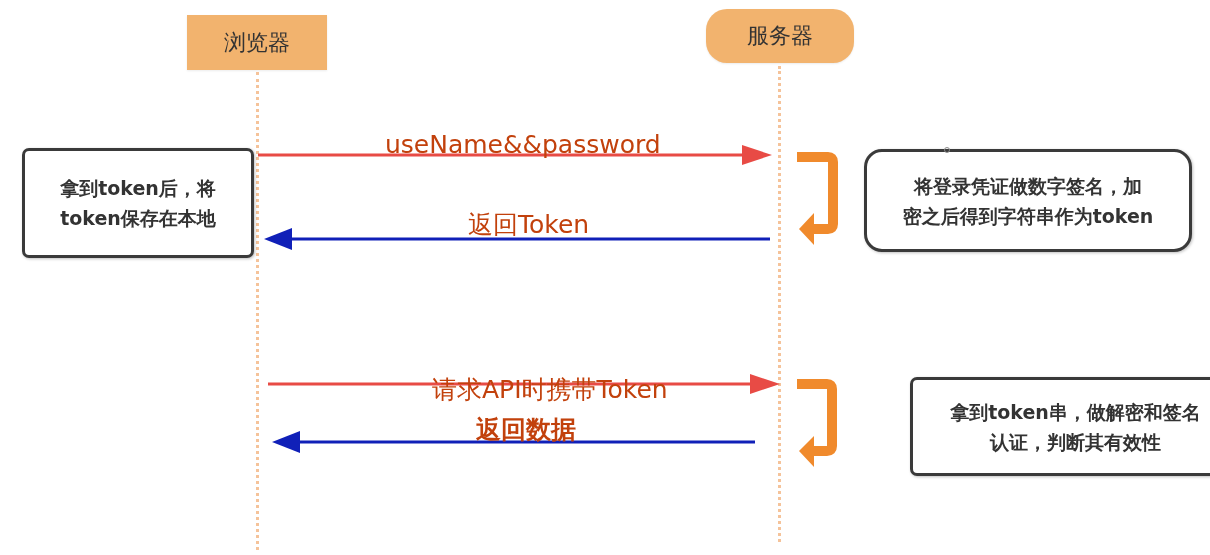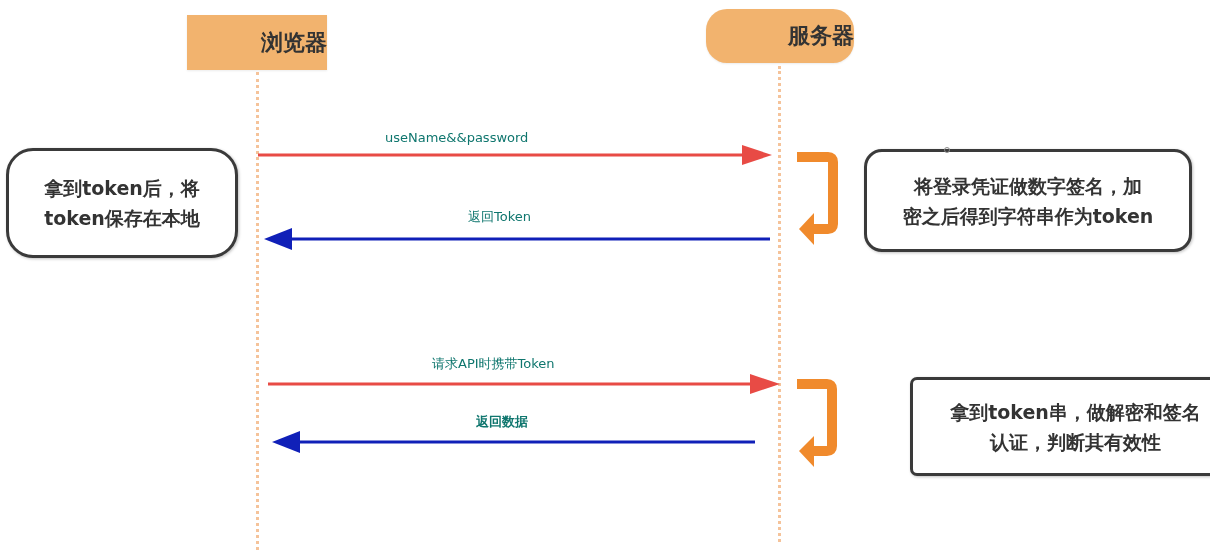--- a/index.html
+++ b/index.html
@@ -1,36 +1,36 @@
 <!DOCTYPE html>
 <html><head>
   <meta charset="utf-8">
   <style>
     html, body { margin: 0; padding: 0; background: #ffffff; }
     body { width: 1210px; height: 555px; position: relative; overflow: hidden;
            font-family: "DejaVu Sans", "Liberation Sans", sans-serif; color: #333333; }
     .actor { position: absolute; background: #F2B36E; display: flex; align-items: center;
-             justify-content: flex-end; font-weight: bold; font-size: 22px; color: #333333;
+             justify-content: center; font-weight: normal; font-size: 22px; color: #333333;
              box-shadow: 0 1px 2px rgba(0,0,0,0.08); }
     #actor-browser { left: 187px; top: 15px; width: 140px; height: 55px; }
     #actor-server  { left: 706px; top: 9px;  width: 148px; height: 54px; border-radius: 21px; }
     .lifeline { position: absolute; width: 0; border-left: 3px dotted #F5C39A; }
     #lifeline-browser { left: 256px; top: 72px; height: 478px; }
     #lifeline-server  { left: 778px; top: 66px; height: 476px; }
     .note { position: absolute; border: 3px solid #3a3a3a; border-radius: 7px; background: #fff;
             display: flex; align-items: center; justify-content: center; text-align: center;
             font-weight: bold; font-size: 19px; line-height: 30px; color: #333333;
             box-shadow: 1px 1px 3px rgba(0,0,0,0.25); white-space: pre-line; }
-    #note-browser-store { left: 6px; top: 148px; width: 226px; height: 104px; border-radius: 27px; }
+    #note-browser-store { left: 22px; top: 148px; width: 226px; height: 104px; }
     #note-server-sign   { left: 864px; top: 149px; width: 322px; height: 97px; border-radius: 18px; }
     #note-server-verify { left: 868px; top: 377px; width: 325px; height: 93px; margin-left: 42px; }
-    .msg-label { position: absolute; font-size: 13px; color: #0f766e; white-space: nowrap; }
+    .msg-label { position: absolute; font-size: 25px; color: #c2410c; white-space: nowrap; }
     #label-login   { left: 385px; top: 130px; }
     #label-token   { left: 444px; top: 208px; margin-left: 24px; }
-    #label-request { left: 432px; top: 355px; }
+    #label-request { left: 432px; top: 373px; }
     #label-data    { left: 476px; top: 413px; font-weight: bold; }
     svg#arrows { position: absolute; left: 0; top: 0; }
     .tiny-circle { position: absolute; left: 944px; top: 147px; width: 4px; height: 4px;
                    border: 1px solid #888; border-radius: 50%; }
   </style>
 </head>
 <body>
 
 <div class="actor" id="actor-browser">
   <span>浏览器</span>

